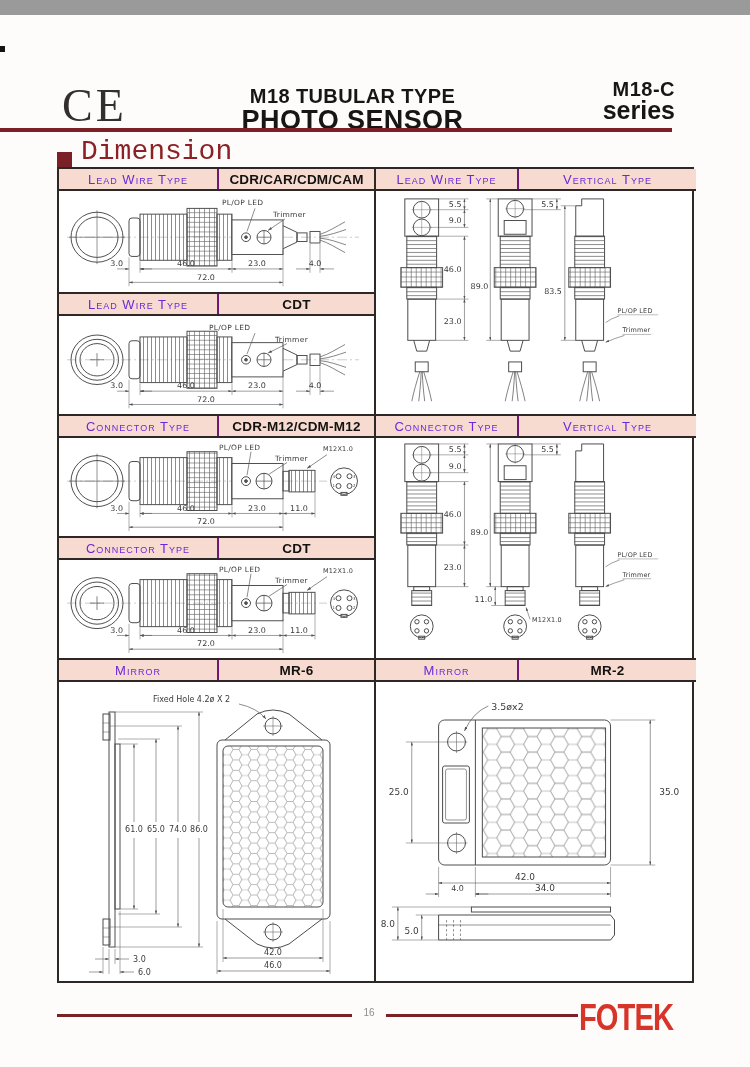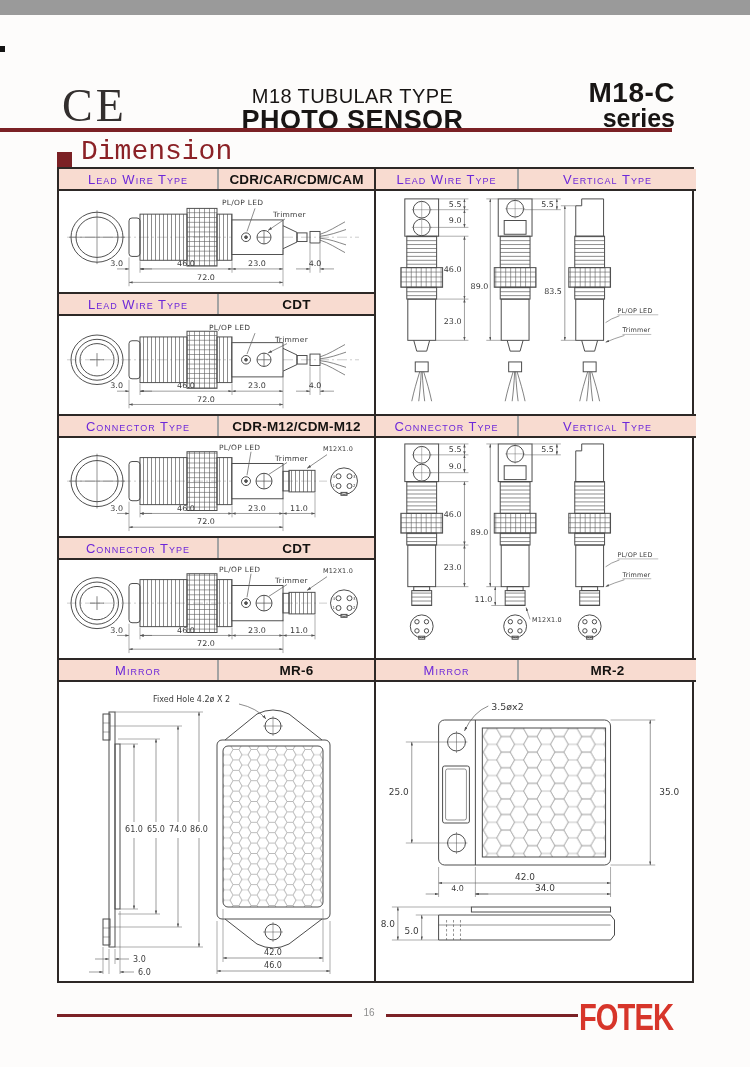--- a/index.html
+++ b/index.html
@@ -3,34 +3,34 @@
 <meta charset="utf-8">
 <style>
   *{margin:0;padding:0;box-sizing:border-box}
   html,body{background:#9a9a9a}
   .page{position:relative;width:750px;height:1067px;margin:15px auto;background:#fdfcfb;
         font-family:"Liberation Sans",sans-serif;overflow:hidden}
   .abs{position:absolute}
   .artifact{left:0;top:31px;width:5px;height:6px;background:#141414}
   .ce{left:62px;top:64px;font-family:"Liberation Serif",serif;font-size:46px;color:#332f2e;letter-spacing:3px}
   .center-title{left:190px;top:70px;width:325px;text-align:center;color:#181514}
-  .center-title .l1{font-size:20px;font-weight:normal;letter-spacing:.4px;line-height:1.1}
+  .center-title .l1{font-size:20px;font-weight:bold;letter-spacing:.4px;line-height:1.1}
   .center-title .l2{font-size:27px;font-weight:bold;letter-spacing:.4px;line-height:1.0}
   .series{left:500px;top:64px;width:175px;text-align:right;color:#181514}
-  .series .l1{font-size:28px;font-weight:bold;line-height:1.0;letter-spacing:.5px}
+  .series .l1{font-size:20px;font-weight:bold;line-height:1.0;letter-spacing:.5px}
   .series .l2{font-size:25px;font-weight:bold;line-height:.92}
   .hrule{left:0;top:113px;width:672px;height:4px;background:#7b2125}
   .sec{left:57px;top:121px;display:flex;align-items:flex-end;color:#8b2126;
        font-family:Liberation Mono, monospace;font-size:28px}
   .sec .sq{display:inline-block;width:15px;height:15px;background:#7b2125;margin-right:9px}
   .tbl{left:57px;top:152px;width:637px;height:816px;border:2px solid #2d2826;background:#fff}
   .hdr{position:absolute;display:flex;height:24px;background:#f8dbd0;
        border-top:2px solid #2d2826;border-bottom:2px solid #2d2826}
   .hcell{display:flex;align-items:center;justify-content:center;height:100%}
-  .hcell.sep{border-left:2px solid #a3a3a3}
+  .hcell.sep{border-left:2px solid #701a75}
   .type{font-variant:small-caps;font-size:13px;letter-spacing:1px;color:#6d28d9;font-weight:500}
   .model{font-weight:bold;font-size:13.5px;letter-spacing:.2px;color:#141210}
   .vdiv{position:absolute;left:315px;top:0;width:2px;height:812px;background:#2d2826}
   svg{display:block}
   svg text{font-family:"DejaVu Sans",sans-serif}
   .dt{font-size:8px;fill:#3a3a3a}
   .lt{font-size:7.5px;fill:#3a3a3a;letter-spacing:.3px}
   .lt2{font-size:6.5px;fill:#3a3a3a;letter-spacing:.2px}
   .pn{font-size:4px;fill:#444}
   .fline{top:999px;height:3px;background:#7b2125}

